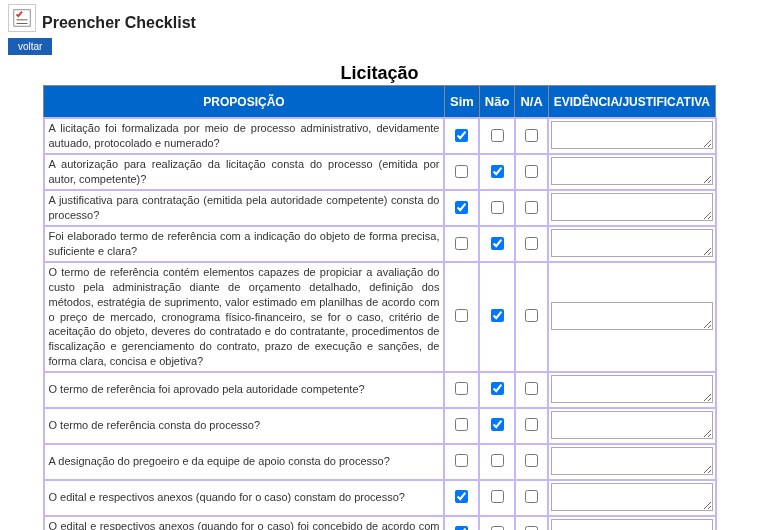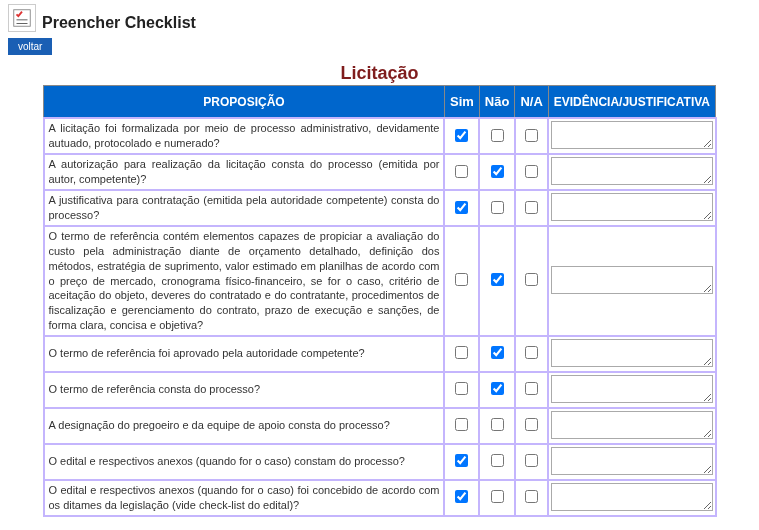--- a/index.html
+++ b/index.html
@@ -5,21 +5,21 @@
     * { box-sizing: border-box; margin: 0; padding: 0; }
     body { font-family: Arial, sans-serif; font-size: 12px; background: #fff; color: #333; }
     
     .header { display: flex; align-items: flex-end; padding: 4px 8px; gap: 6px; }
     .header-icon { width: 28px; height: 28px; border: 1px solid #ccc; display: flex; align-items: center; justify-content: center; background: #fff; }
     .header-icon svg { width: 22px; height: 22px; }
     .header-title { font-size: 16px; font-weight: bold; color: #222; }
     
     .back-btn { background: #1a5fb4; color: #fff; border: none; padding: 3px 10px; margin: 2px 20px 6px 8px; font-size: 10px; cursor: pointer; }
     
-    .section-title { text-align: center; font-size: 18px; font-weight: bold; color: #7f1d1d; margin: 2px 0 1px 0; }
+    .section-title { text-align: center; font-size: 18px; font-weight: bold; color: #000000; margin: 2px 0 1px 0; }
     
     .checklist-table { border-collapse: collapse; margin: 0 auto; width: 674px; }
     .checklist-table th { background: #0066cc; color: #fff; font-weight: bold; padding: 8px 5px; border: 1px solid #888; text-align: center; font-size: 12px; }
     .checklist-table th.prop-head { width: 454px; }
     .checklist-table th.check-head { width: 24px; font-size: 13px; }
     .checklist-table th.evid-head { width: 148px; }
     .checklist-table td { border: 2px solid #c4b5fd; padding: 2px 4px; vertical-align: middle; font-size: 11px; color: #333; }
     .checklist-table td.prop-cell { text-align: justify; line-height: 1.35; }
     .checklist-table td.check-cell { text-align: center; width: 24px; }
     .checklist-table td.evid-cell { padding: 2px; }
@@ -73,20 +73,27 @@
         <td class="evid-cell"><textarea class="evid-input" style=""></textarea></td>
       </tr>
       <tr>
         <td class="prop-cell">A justificativa para contratação (emitida pela autoridade competente) consta do processo?</td>
         <td class="check-cell"><input type="checkbox" checked="" style=""></td>
         <td class="check-cell"><input type="checkbox" style=""></td>
         <td class="check-cell"><input type="checkbox" style=""></td>
         <td class="evid-cell"><textarea class="evid-input" style=""></textarea></td>
       </tr>
       <tr>
+        <td class="prop-cell">Foi elaborado termo de referência com a indicação do objeto de forma precisa, suficiente e clara?</td>
+        <td class="check-cell"><input type="checkbox" style=""></td>
+        <td class="check-cell"><input type="checkbox" checked="" style=""></td>
+        <td class="check-cell"><input type="checkbox" style=""></td>
+        <td class="evid-cell"><textarea class="evid-input" style=""></textarea></td>
+      </tr>
+      <tr>
         <td class="prop-cell">O termo de referência contém elementos capazes de propiciar a avaliação do custo pela administração diante de orçamento detalhado, definição dos métodos, estratégia de suprimento, valor estimado em planilhas de acordo com o preço de mercado, cronograma físico-financeiro, se for o caso, critério de aceitação do objeto, deveres do contratado e do contratante, procedimentos de fiscalização e gerenciamento do contrato, prazo de execução e sanções, de forma clara, concisa e objetiva?</td>
         <td class="check-cell"><input type="checkbox" style=""></td>
         <td class="check-cell"><input type="checkbox" checked="" style=""></td>
         <td class="check-cell"><input type="checkbox" style=""></td>
         <td class="evid-cell"><textarea class="evid-input" style=""></textarea></td>
       </tr>
       <tr>
         <td class="prop-cell">O termo de referência foi aprovado pela autoridade competente?</td>
         <td class="check-cell"><input type="checkbox" style=""></td>
         <td class="check-cell"><input type="checkbox" checked="" style=""></td>

